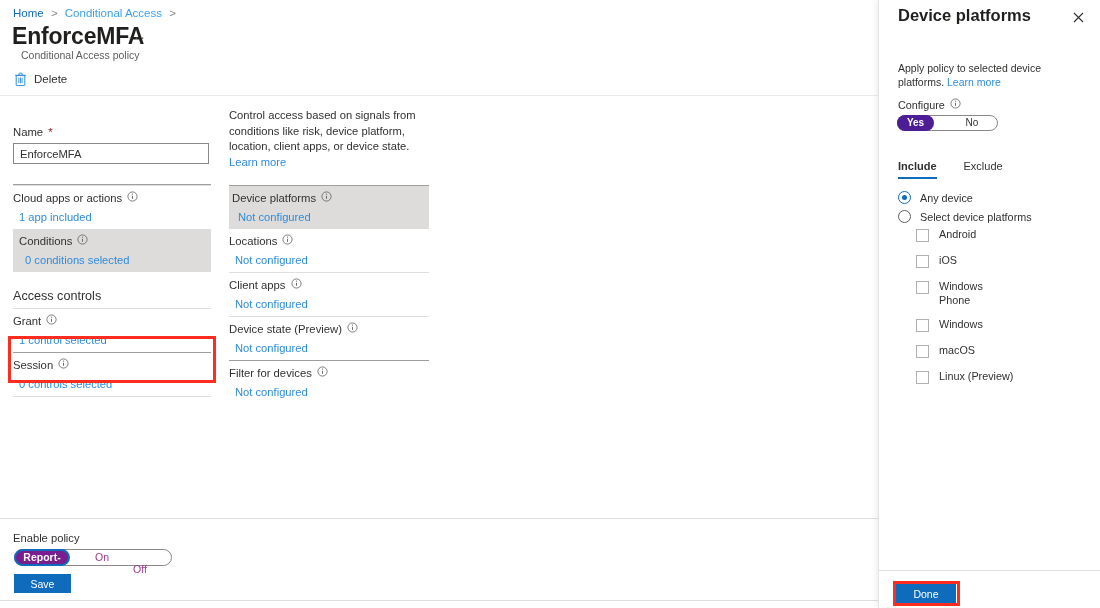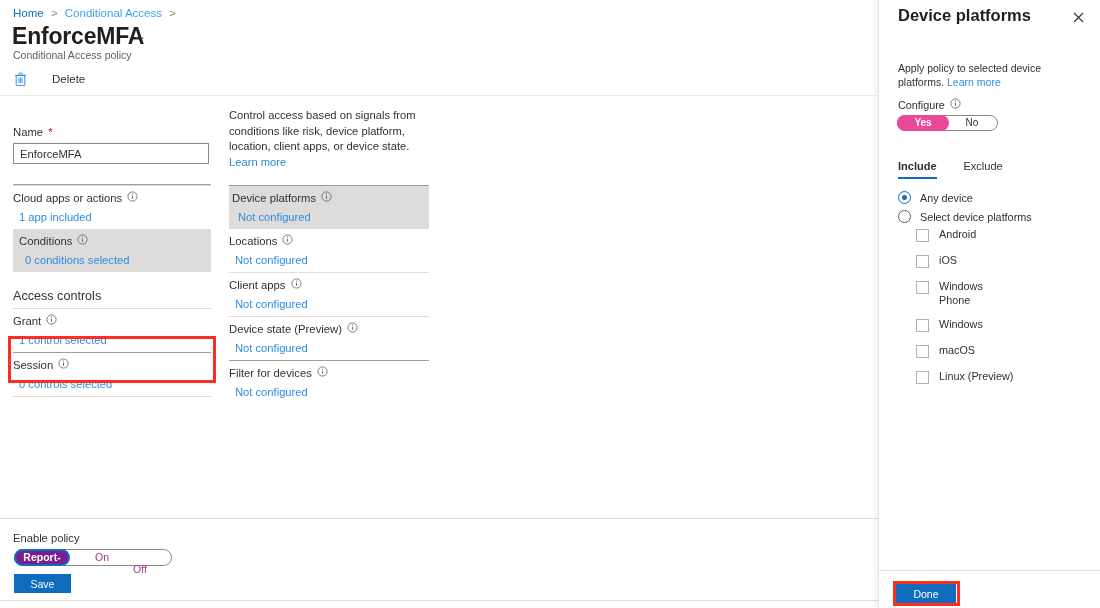--- a/index.html
+++ b/index.html
@@ -29,27 +29,27 @@
   .page-title {
     position: absolute; left: 12px; top: 22px;
     font-size: 23px; line-height: 28px; font-weight: 600;
     color: #201f1e; letter-spacing: -0.2px; white-space: nowrap;
   }
   .title-ellipsis {
     position: absolute; left: 128px; top: 28px;
     font-size: 15px; color: #605e5c; letter-spacing: 1px;
   }
   .page-subtitle {
-    position: absolute; left: 13px; top: 49px;
+    position: absolute; left: 21px; top: 49px;
     font-size: 10.5px; line-height: 13px; color: #605e5c; white-space: nowrap;
   }
 
   .cmdbar {
     position: absolute; left: 14px; top: 72px;
-    display: flex; align-items: center; gap: 25px; cursor: pointer;
+    display: flex; align-items: center; gap: 7px; cursor: pointer;
   }
   .cmdbar .cmd-label { font-size: 11.5px; color: #323130; }
   .trash-ico { display: block; }
 
   .cmd-divider {
     position: absolute; left: 0px; top: 95px; width: 878px; height: 1px;
     background: #edebe9;
   }
 
   
@@ -157,21 +157,21 @@
   .pill2 {
     position: absolute; left: 18px; top: 115px;
     width: 101px; height: 16px; border: 1px solid #8a8886; border-radius: 8px;
     background: #fff; box-sizing: border-box;
   }
   .pill2-seg {
     position: absolute; top: -1px; height: 16px; line-height: 16px;
     font-size: 10px; text-align: center; cursor: pointer;
   }
   .pill2-seg.active {
-    left: -1px; width: 52px; background: #ec4899; color: #fff;
+    left: -1px; width: 37px; background: #4c1d95; color: #fff;
     border-radius: 8px; font-weight: 600;
   }
   .pill2-seg.inactive { left: 58px; width: 32px; color: #323130; }
 
   .tabs { position: absolute; left: 19px; top: 160px; display: flex; gap: 27px; }
   .tab {
     font-size: 11px; color: #323130; padding-bottom: 5px; cursor: pointer; white-space: nowrap;
   }
   .tab.sel { font-weight: 600; border-bottom: 2px solid #0f6cbd; }
 

